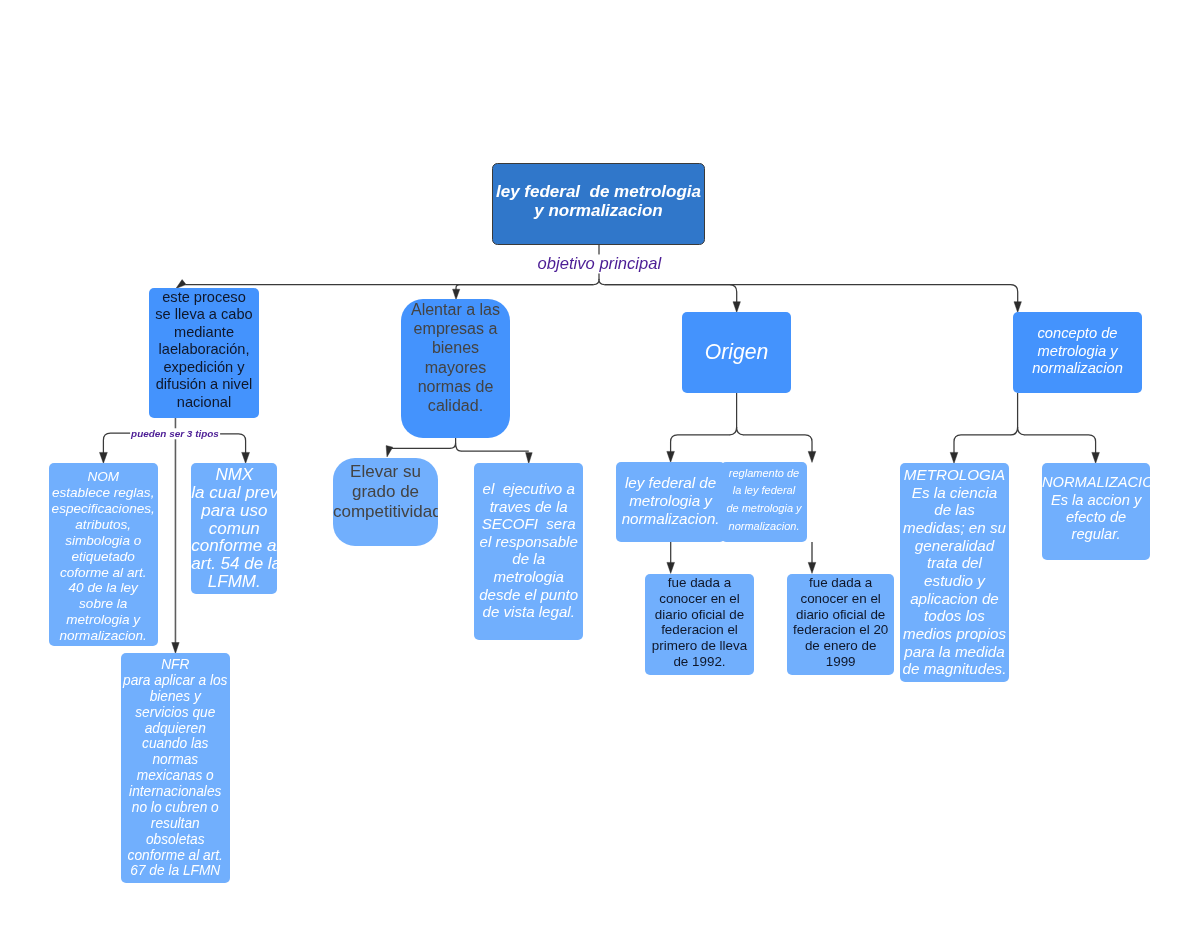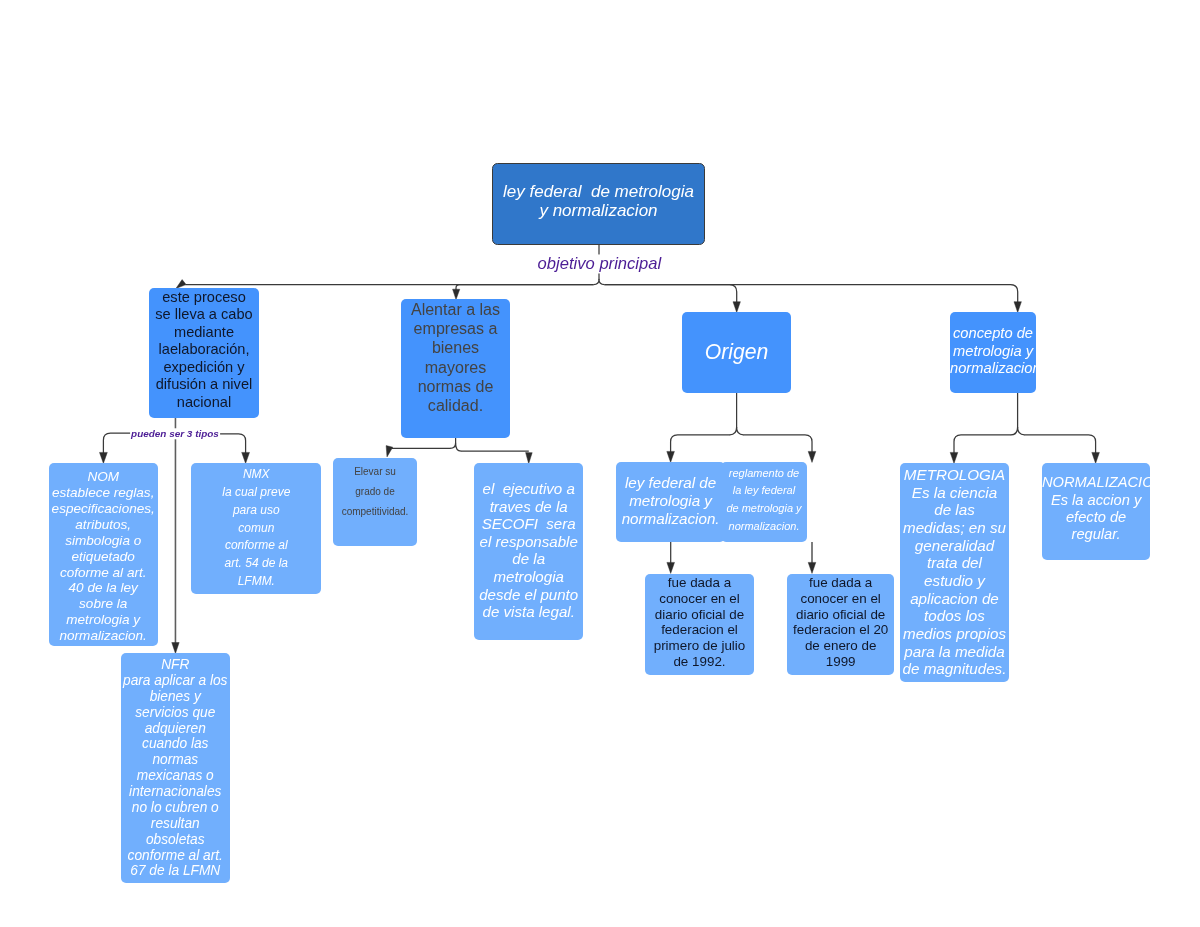--- a/index.html
+++ b/index.html
@@ -26,23 +26,23 @@
     overflow:hidden;
     white-space:pre;
   }
   .node .txt { width:100%; }
   .fill-root  { background:#3077ca; border:1.5px solid #3a3a3a;
                 border-radius:5.5px; }
   .fill-mid   { background:#4493fd; }
   .fill-light { background:#71affd; }
   .tc-white { color:#ffffff; }
   .tc-black { color:#0f172a;margin-left:29px; }
-  .tc-dark  { color:#434343; }
+  .tc-dark  { color:#434343;border-radius:22px; }
   .it { font-style:italic; }
-  .bd { font-weight:normal; }
+  .bd { font-weight:bold; }
   .edge-label {
     position:absolute;
     font-style:italic;
     color:#4c1d95;
     background:#ffffff;
     white-space:pre;
     text-align:center;
     transform:translate(-50%,-50%);
     padding:0 1px;
     line-height:1.15;
@@ -137,29 +137,29 @@
       <g>
       <path class="edge light" d="M 812.0 542 L 812.0 564.4"></path>
       <path class="arrow" d="M 812.00 573.40 L 808.20 562.40 L 815.80 562.40 Z"></path>
       </g>
   </svg>
 
 <div class="node fill-root tc-white it bd" style="left:492px;top:163px;width:213px;height:82px;font-size:17px;line-height:19.5px"><div class="txt" style="transform:translateY(-3.4px)"><div>ley federal  de metrologia</div><div>y normalizacion</div></div></div>
 <div class="node fill-mid tc-black" style="left:120px;top:288px;width:110px;height:130px;font-size:14.6px;line-height:17.4px"><div class="txt" style="transform:translateY(-3px)"><div>este proceso</div><div>se lleva a cabo</div><div>mediante</div><div>laelaboración,</div><div>expedición y</div><div>difusión a nivel</div><div>nacional</div></div></div>
 <div class="node fill-mid tc-dark" style="left:401px;top:299px;width:109px;height:139px;font-size:16.05px;line-height:19.2px"><div class="txt" style="transform:translateY(-10.6px)"><div>Alentar a las</div><div>empresas a</div><div>bienes</div><div>mayores</div><div>normas de</div><div>calidad.</div></div></div>
 <div class="node fill-mid tc-white it" style="left:682px;top:312px;width:109px;height:81px;font-size:21.2px;line-height:24px"><div class="txt" style="transform:translateY(-0.6px)"><div>Origen</div></div></div>
-<div class="node fill-mid tc-white it" style="left:950px;top:312px;width:86px;height:81px;font-size:14.7px;line-height:17.95px"><div class="txt" style="transform:translateY(-1px)"><div>concepto de</div><div>metrologia y</div><div>normalizacion</div></div></div>
+<div class="node fill-mid tc-white it" style="left:1013px;top:312px;width:129px;height:81px;font-size:14.7px;line-height:17.95px"><div class="txt" style="transform:translateY(-1px)"><div>concepto de</div><div>metrologia y</div><div>normalizacion</div></div></div>
 <div class="node fill-light tc-white it" style="left:48.5px;top:463.3px;width:109.4px;height:182.5px;font-size:13.55px;line-height:15.9px"><div class="txt" style="transform:translateY(1.5px)"><div>NOM</div><div>establece reglas,</div><div>especificaciones,</div><div>atributos,</div><div>simbologia o</div><div>etiquetado</div><div>coforme al art.</div><div>40 de la ley</div><div>sobre la</div><div>metrologia y</div><div>normalizacion.</div></div></div>
-<div class="node fill-light tc-white it" style="left:191.3px;top:463.3px;width:130px;height:130.6px;font-size:12px;line-height:17.75px"><div class="txt"><div>NMX</div><div>la cual preve</div><div>para uso</div><div>comun</div><div>conforme al</div><div>art. 54 de la</div><div>LFMM.</div></div></div>
+<div class="node fill-light tc-white it" style="left:191.3px;top:463.3px;width:86px;height:130.6px;font-size:17px;line-height:17.75px"><div class="txt"><div>NMX</div><div>la cual preve</div><div>para uso</div><div>comun</div><div>conforme al</div><div>art. 54 de la</div><div>LFMM.</div></div></div>
 <div class="node fill-light tc-white it" style="left:120.5px;top:652.9px;width:109.5px;height:230.5px;font-size:13.72px;line-height:15.88px"><div class="txt"><div>NFR</div><div>para aplicar a los</div><div>bienes y</div><div>servicios que</div><div>adquieren</div><div>cuando las</div><div>normas</div><div>mexicanas o</div><div>internacionales</div><div>no lo cubren o</div><div>resultan</div><div>obsoletas</div><div>conforme al art.</div><div>67 de la LFMN</div></div></div>
-<div class="node fill-light tc-dark" style="left:333px;top:457.8px;width:84px;height:88.7px;font-size:10px;line-height:19.95px"><div class="txt" style="transform:translateY(-9.8px)"><div>Elevar su</div><div>grado de</div><div>competitividad.</div></div></div>
+<div class="node fill-light tc-dark" style="left:333px;top:457.8px;width:105px;height:88.7px;font-size:17px;line-height:19.95px"><div class="txt" style="transform:translateY(-9.8px)"><div>Elevar su</div><div>grado de</div><div>competitividad.</div></div></div>
 <div class="node fill-light tc-white it" style="left:474.4px;top:463.2px;width:108.6px;height:176.6px;font-size:15.1px;line-height:17.63px"><div class="txt" style="transform:translateY(-0.8px)"><div>el  ejecutivo a</div><div>traves de la</div><div>SECOFI  sera</div><div>el responsable</div><div>de la</div><div>metrologia</div><div>desde el punto</div><div>de vista legal.</div></div></div>
 <div class="node fill-light tc-white it" style="left:616.2px;top:461.8px;width:108.8px;height:80.4px;font-size:15.2px;line-height:17.8px"><div class="txt" style="transform:translateY(-1.2px)"><div>ley federal de</div><div>metrologia y</div><div>normalizacion.</div></div></div>
 <div class="node fill-light tc-white it" style="left:721px;top:461.8px;width:86px;height:80.4px;font-size:11px;line-height:17.7px"><div class="txt" style="transform:translateY(-1.7px)"><div>reglamento de</div><div>la ley federal</div><div>de metrologia y</div><div>normalizacion.</div></div></div>
-<div class="node fill-light tc-black" style="left:616.2px;top:573.7px;width:108.6px;height:101.2px;font-size:13.4px;line-height:15.78px"><div class="txt" style="transform:translateY(-2.2px)"><div>fue dada a</div><div>conocer en el</div><div>diario oficial de</div><div>federacion el</div><div>primero de julio</div><div>de 1992.</div></div></div>
+<div class="node fill-light tc-black" style="left:616.2px;top:573.7px;width:108.6px;height:101.2px;font-size:13.4px;line-height:15.78px"><div class="txt" style="transform:translateY(-2.2px)"><div>fue dada a</div><div>conocer en el</div><div>diario oficial de</div><div>federacion el</div><div>primero de lleva</div><div>de 1992.</div></div></div>
 <div class="node fill-light tc-black" style="left:757.9px;top:573.7px;width:107.5px;height:101.2px;font-size:13.4px;line-height:15.78px"><div class="txt" style="transform:translateY(-2.2px)"><div>fue dada a</div><div>conocer en el</div><div>diario oficial de</div><div>federacion el 20</div><div>de enero de</div><div>1999</div></div></div>
 <div class="node fill-light tc-white it" style="left:900.1px;top:463.4px;width:108.8px;height:219px;font-size:15.2px;line-height:17.65px"><div class="txt" style="transform:translateY(-1.4px)"><div>METROLOGIA</div><div>Es la ciencia</div><div>de las</div><div>medidas; en su</div><div>generalidad</div><div>trata del</div><div>estudio y</div><div>aplicacion de</div><div>todos los</div><div>medios propios</div><div>para la medida</div><div>de magnitudes.</div></div></div>
 <div class="node fill-light tc-white it" style="left:1042px;top:463.4px;width:108.2px;height:97px;font-size:14.67px;line-height:17.27px"><div class="txt" style="transform:translateY(-2.9px)"><div>NORMALIZACION</div><div>Es la accion y</div><div>efecto de</div><div>regular.</div></div></div>
 
 <div class="edge-label" style="left:599.4px;top:263.5px;font-size:16.6px">objetivo principal</div>
 <div class="edge-label" style="left:175px;top:433.5px;font-size:9.95px;font-weight:bold">pueden ser 3 tipos</div>
 
 </div>
 
 </body></html>

